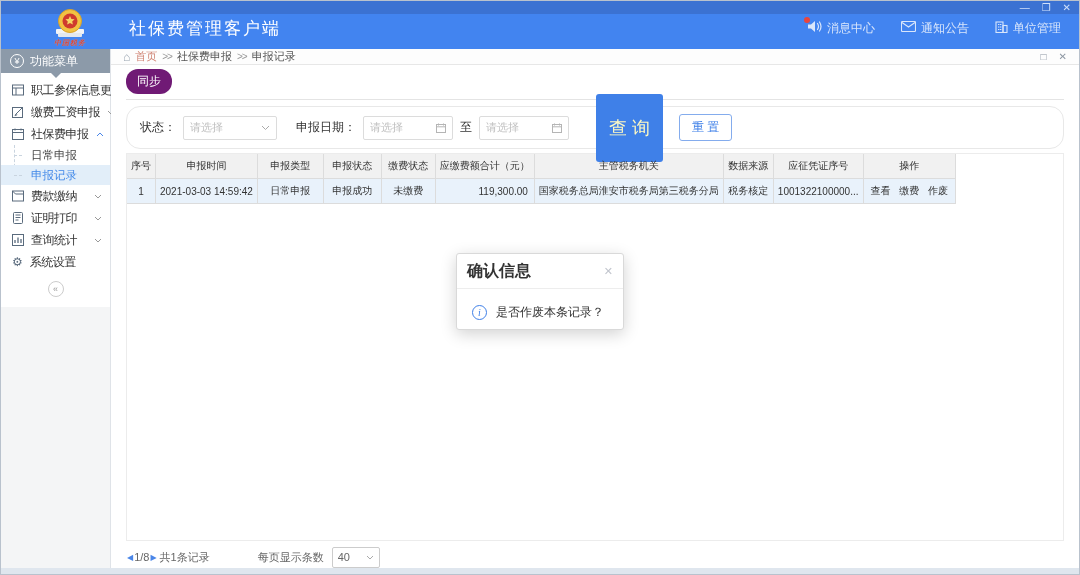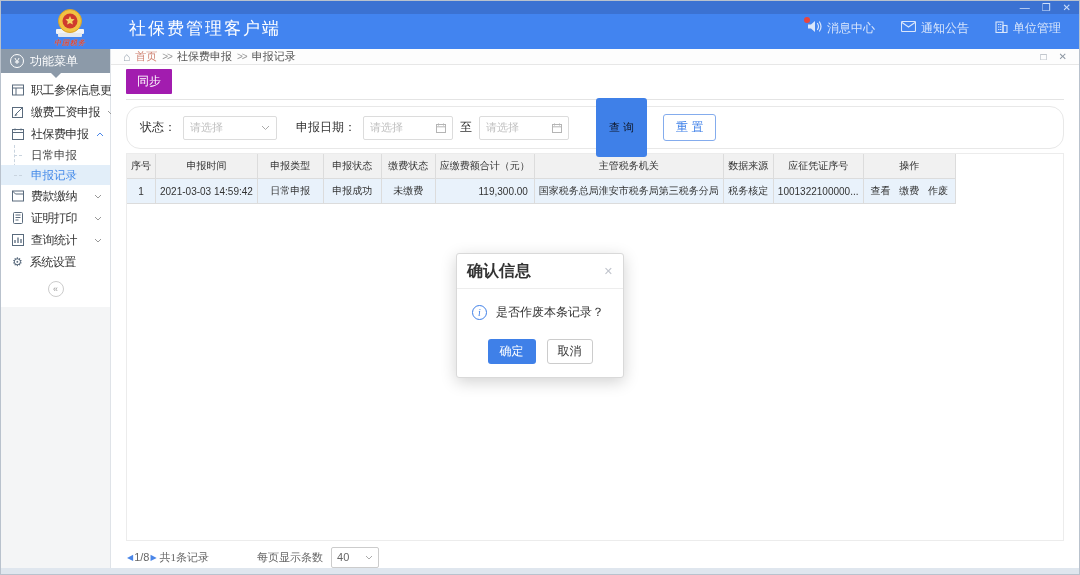--- a/index.html
+++ b/index.html
@@ -49,43 +49,43 @@
   .breadcrumb-bar { height:24px; border-bottom:1px solid #e7e7e7; display:flex; align-items:center; gap:5px; padding:0 12px; font-size:11px; color:#666; background:#fdfdfd; }
   .crumb-home-icon { color:#9aa5b1; font-size:12px; }
   .crumb-first { color:#cf8272; cursor:pointer;text-align:center; }
   .crumb { color:#555; cursor:pointer; }
   .crumb-sep { color:#999; font-size:10px; letter-spacing:-1px; }
   .panel-controls { margin-left:auto; display:flex; gap:12px; color:#8d97a3; font-size:10px; }
   .panel-controls span { cursor:pointer; }
 
   .content { position:relative; flex:1; padding:8px 15px 0; }
   .tab-row { display:flex; align-items:flex-end; gap:15px; height:27px; border-bottom:1px solid #e4e4e4; }
-  .sync-btn { background:#a21caf; color:#fff; border:none; border-radius:1px; font-size:12px; padding:4px 11px; margin-bottom:5px; cursor:pointer; font-family:inherit; }
+  .sync-btn { background:#701a75; color:#fff; border:none; border-radius:12px; font-size:12px; padding:4px 11px; margin-bottom:5px; cursor:pointer; font-family:inherit; }
   .query-tab { background:#fff; border:1px solid #ddd; border-bottom:1px solid #fff; margin-bottom:-1px; color:#3f80e8; font-size:12px; padding:6px 13px 7px; border-radius:2px 2px 0 0; cursor:pointer; }
 
   .filter-box { margin-top:6px; border:1px solid #e8e8e8; border-radius:14px; height:43px; display:flex; align-items:center; padding:0 13px; gap:7px; }
   .f-label { color:#333; white-space:nowrap; }
   .pseudo-select, .date-input { height:24px; background:#fff; border:1px solid #dcdcdc; border-radius:2px; display:flex; align-items:center; justify-content:space-between; padding:0 6px; cursor:pointer; }
   .pseudo-select { width:94px; }
   .date-input { width:90px; }
   .placeholder { color:#bfbfbf; font-size:11px; }
-  .btn-search { background:#3f80e8; color:#0f172a; border:none; border-radius:3px; padding:22px 13px; font-size:11px; margin-left:20px; cursor:pointer; font-family:inherit; }
+  .btn-search { background:#3f80e8; color:#fef9c3; border:none; border-radius:3px; padding:22px 13px; font-size:18px; margin-left:20px; cursor:pointer; font-family:inherit; }
   .btn-reset { background:#fff; color:#3f80e8; border:1px solid #84aced; border-radius:3px; padding:4px 12px; font-size:12px; margin-left:9px; cursor:pointer; font-family:inherit; }
 
   .table-area { margin-top:4px; border:1px solid #ececec; height:388px; overflow:hidden; }
   table { border-collapse:collapse; font-size:10px; margin:-1px 0 0 -1px; }
   th { background:#f1f1f1; border:1px solid #dcdcdc; font-weight:normal; color:#333; padding:5px 4px; white-space:nowrap; text-align:center; }
   td { border:1px solid #dcdcdc; background:#e9f2fb; color:#333; padding:5px 4px; white-space:nowrap; text-align:center; }
   td.amount { text-align:right; padding-right:6px; }
   .c-seq{width:26px}.c-time{width:94px}.c-type{width:66px}.c-status{width:58px}.c-pay{width:54px}.c-amount{width:92px}.c-auth{width:168px}.c-src{width:50px}.c-vouch{width:80px}.c-ops{width:72px}
   .op-link { color:#333; cursor:pointer; margin:0 3px; }
 
   .pagination { display:flex; align-items:center; height:32px; color:#666; font-size:11px; }
   .pg-arrow { color:#4a86e8; font-size:8px; cursor:pointer; margin:0 1px; }
-  .pg-total { margin-left:2px;font-family:Liberation Serif, serif; }
+  .pg-total { margin-left:2px; }
   .pg-label { margin-left:48px; }
   .pg-select { width:48px; height:21px; border:1px solid #ccc; border-radius:2px; margin-left:8px; display:flex; align-items:center; justify-content:space-between; padding:0 5px; color:#666; cursor:pointer; }
 
   
   .dialog { position:absolute; left:455px; top:252px; width:168px; background:#fff; border:1px solid #d9d9d9; border-radius:3px; box-shadow:0 4px 16px rgba(0,0,0,.18); z-index:20; }
   .dialog-header { display:flex; align-items:center; justify-content:space-between; padding:7px 10px 6px; border-bottom:1px solid #ededed; }
   .dialog-title { font-weight:bold; font-size:16px; color:#333; }
   .dialog-close { color:#c0c4cc; font-size:11px; cursor:pointer; line-height:1; }
   .dialog-body { display:flex; align-items:center; gap:9px; padding:15px 12px 8px 15px; }
   .info-icon { flex:none; width:15px; height:15px; border:1px solid #3f80e8; border-radius:50%; color:#3f80e8; display:flex; align-items:center; justify-content:center; font-size:10px; font-family:"Liberation Serif","DejaVu Serif",serif; font-style:italic; }
@@ -356,19 +356,15 @@
 
   <div class="dialog">
     <div class="dialog-header">
       <span class="dialog-title">确认信息</span>
       <span class="dialog-close">✕</span>
     </div>
     <div class="dialog-body">
       <span class="info-icon">i</span>
       <span class="dialog-msg">是否作废本条记录？</span>
     </div>
-    <div class="dialog-footer">
-      <button class="btn-confirm">确定</button>
-      <button class="btn-cancel">取消</button>
-    </div>
   </div>
 
 </div>
 
 </body></html>

